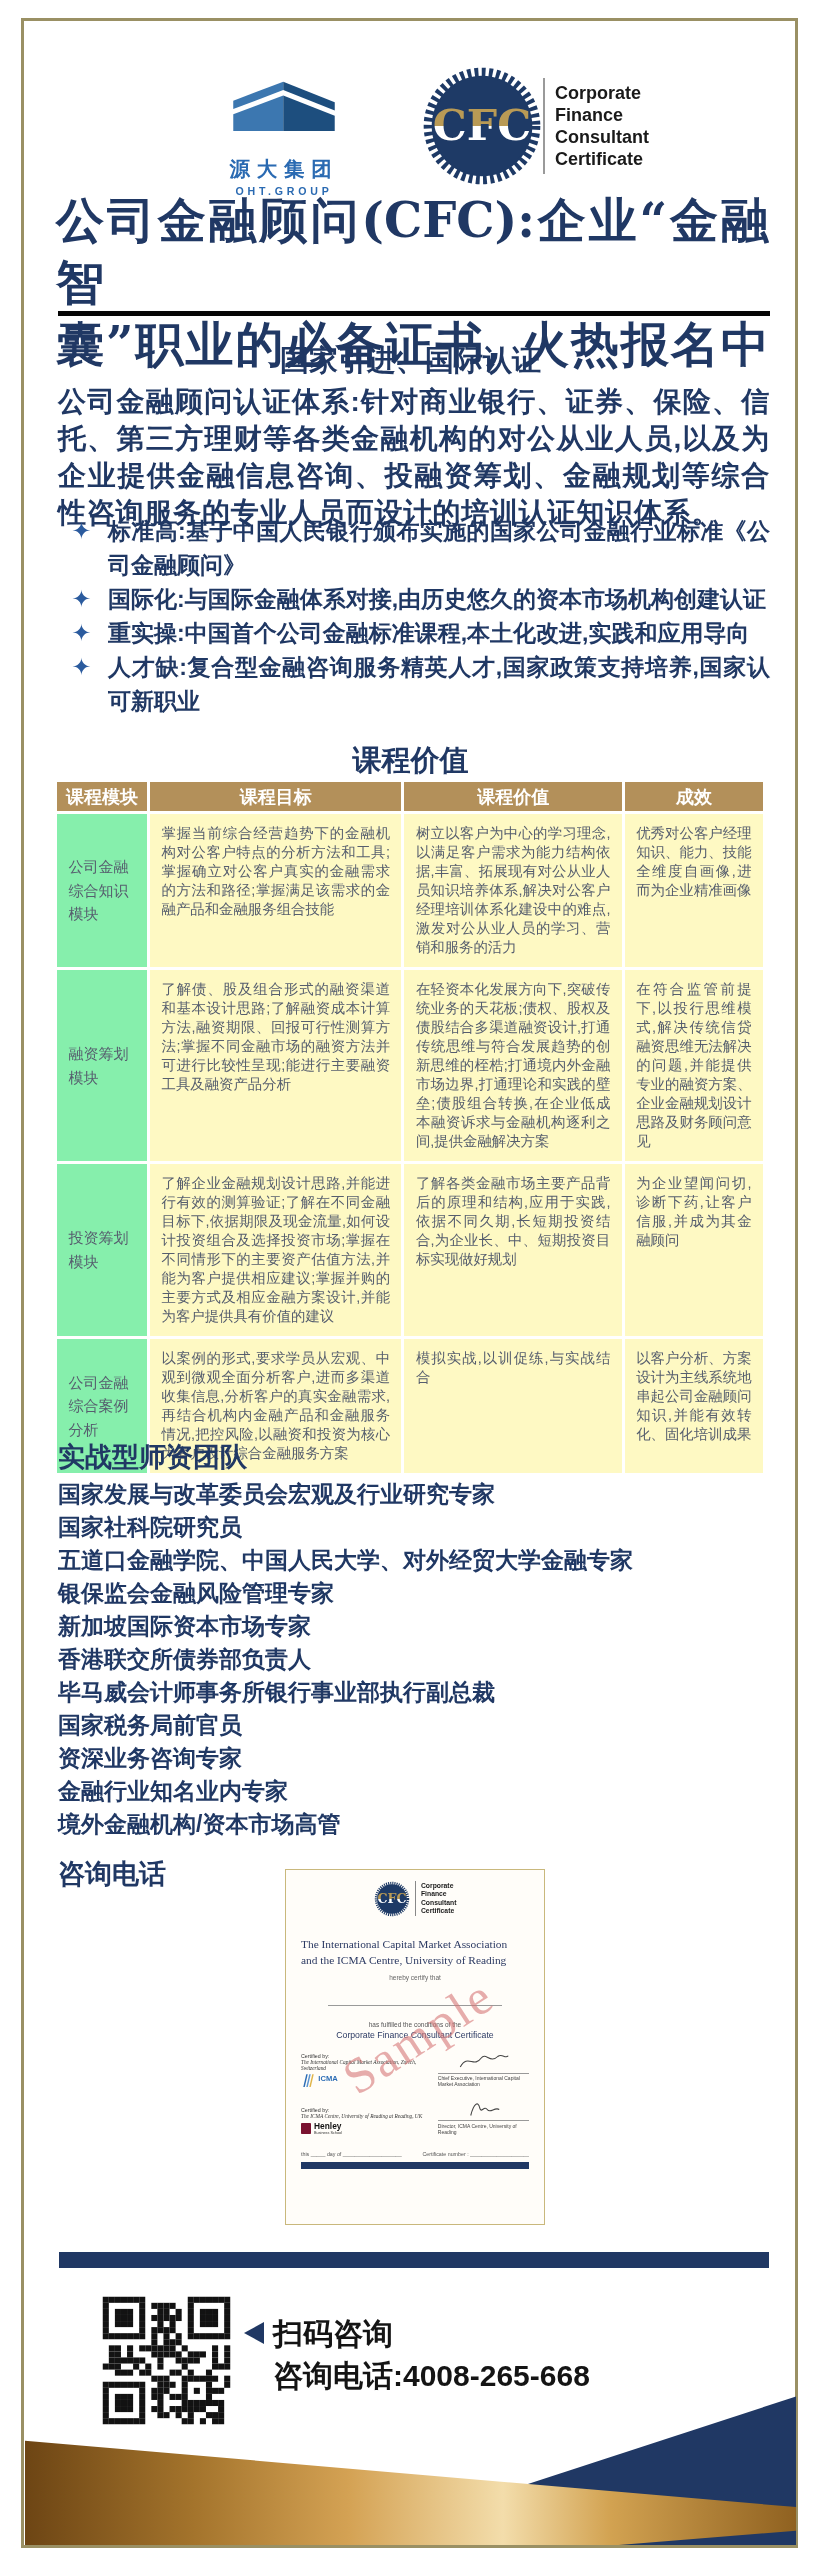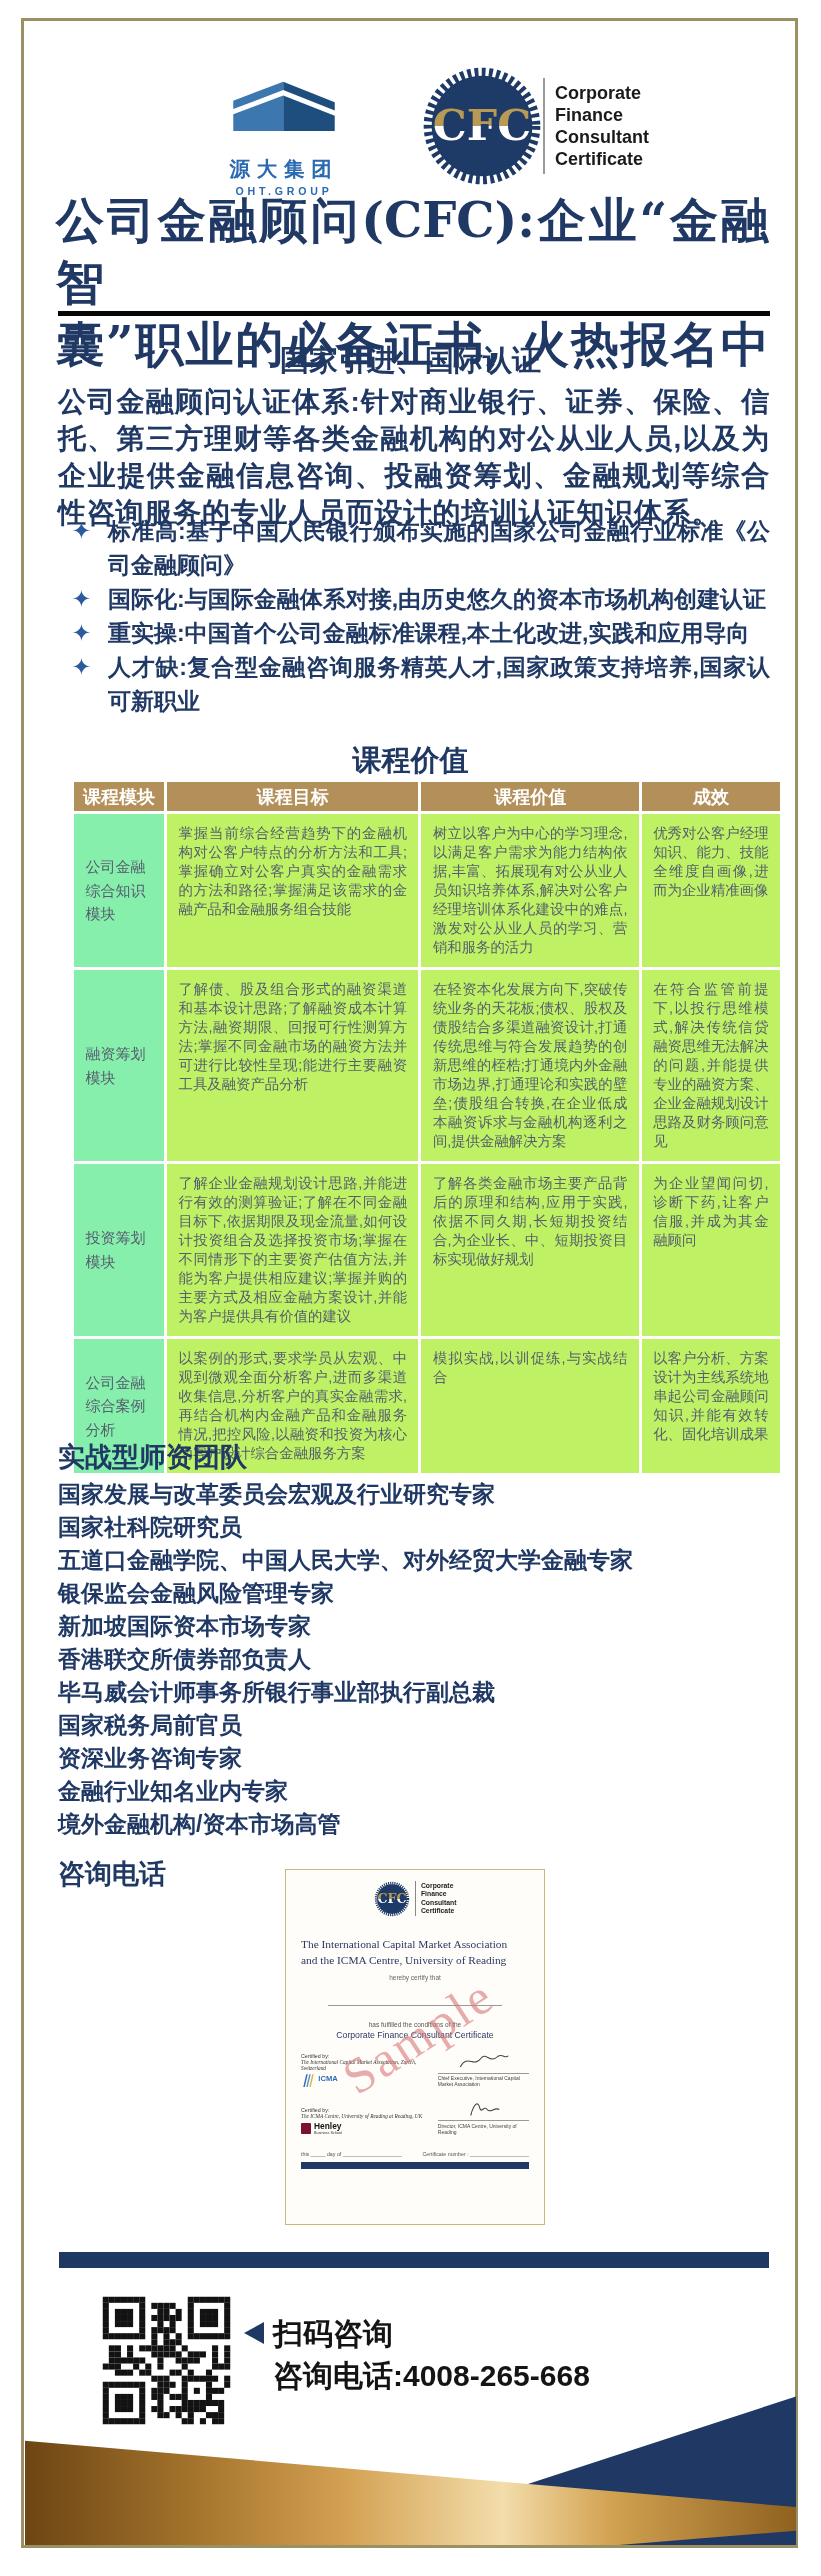--- a/index.html
+++ b/index.html
@@ -32,25 +32,25 @@
               color:#203864;text-align:justify;letter-spacing:0.8px;}
 
   
   .features{left:67px;top:514px;width:703px;}
   .feature{position:relative;padding-left:41px;font-size:23px;line-height:34px;font-weight:700;
            color:#203864;text-align:justify;}
   .feature .diamond{position:absolute;left:4.6px;top:0;color:#2b5b9e;font-size:23.6px;font-weight:400;}
 
   
   .course-heading{left:0;top:741px;width:821px;text-align:center;font-size:29px;font-weight:700;color:#203864;}
-  table.course{left:71px;top:779px;width:712px;border-collapse:separate;border-spacing:3px;
+  table.course{left:54px;top:779px;width:712px;border-collapse:separate;border-spacing:3px;
                table-layout:fixed;position:absolute;}
   table.course th{background:#b3905a;color:#fff;font-size:18px;font-weight:700;height:29px;padding:0;}
   table.course td{font-size:14.4px;line-height:19px;color:#565e6e;padding:10px 11.4px;
-                  vertical-align:top;text-align:justify;background:#bef264;}
+                  vertical-align:top;text-align:justify;background:#fef9c3;}
   table.course td.module{background:#86efac;vertical-align:middle;white-space:pre-line;
                          font-size:15px;text-align:left;line-height:23.6px;}
   .cw1{width:90px;} .cw2{width:251px;} .cw3{width:217px;} .cw4{width:138px;}
 
   
   .faculty-heading{left:58px;top:1439px;font-size:27px;font-weight:700;color:#203864;}
   .faculty{left:58px;top:1478px;width:712px;list-style:none;margin:0;padding:0;}
   .faculty li{font-size:23px;font-weight:700;color:#203864;height:33px;line-height:33px;}
 
   

